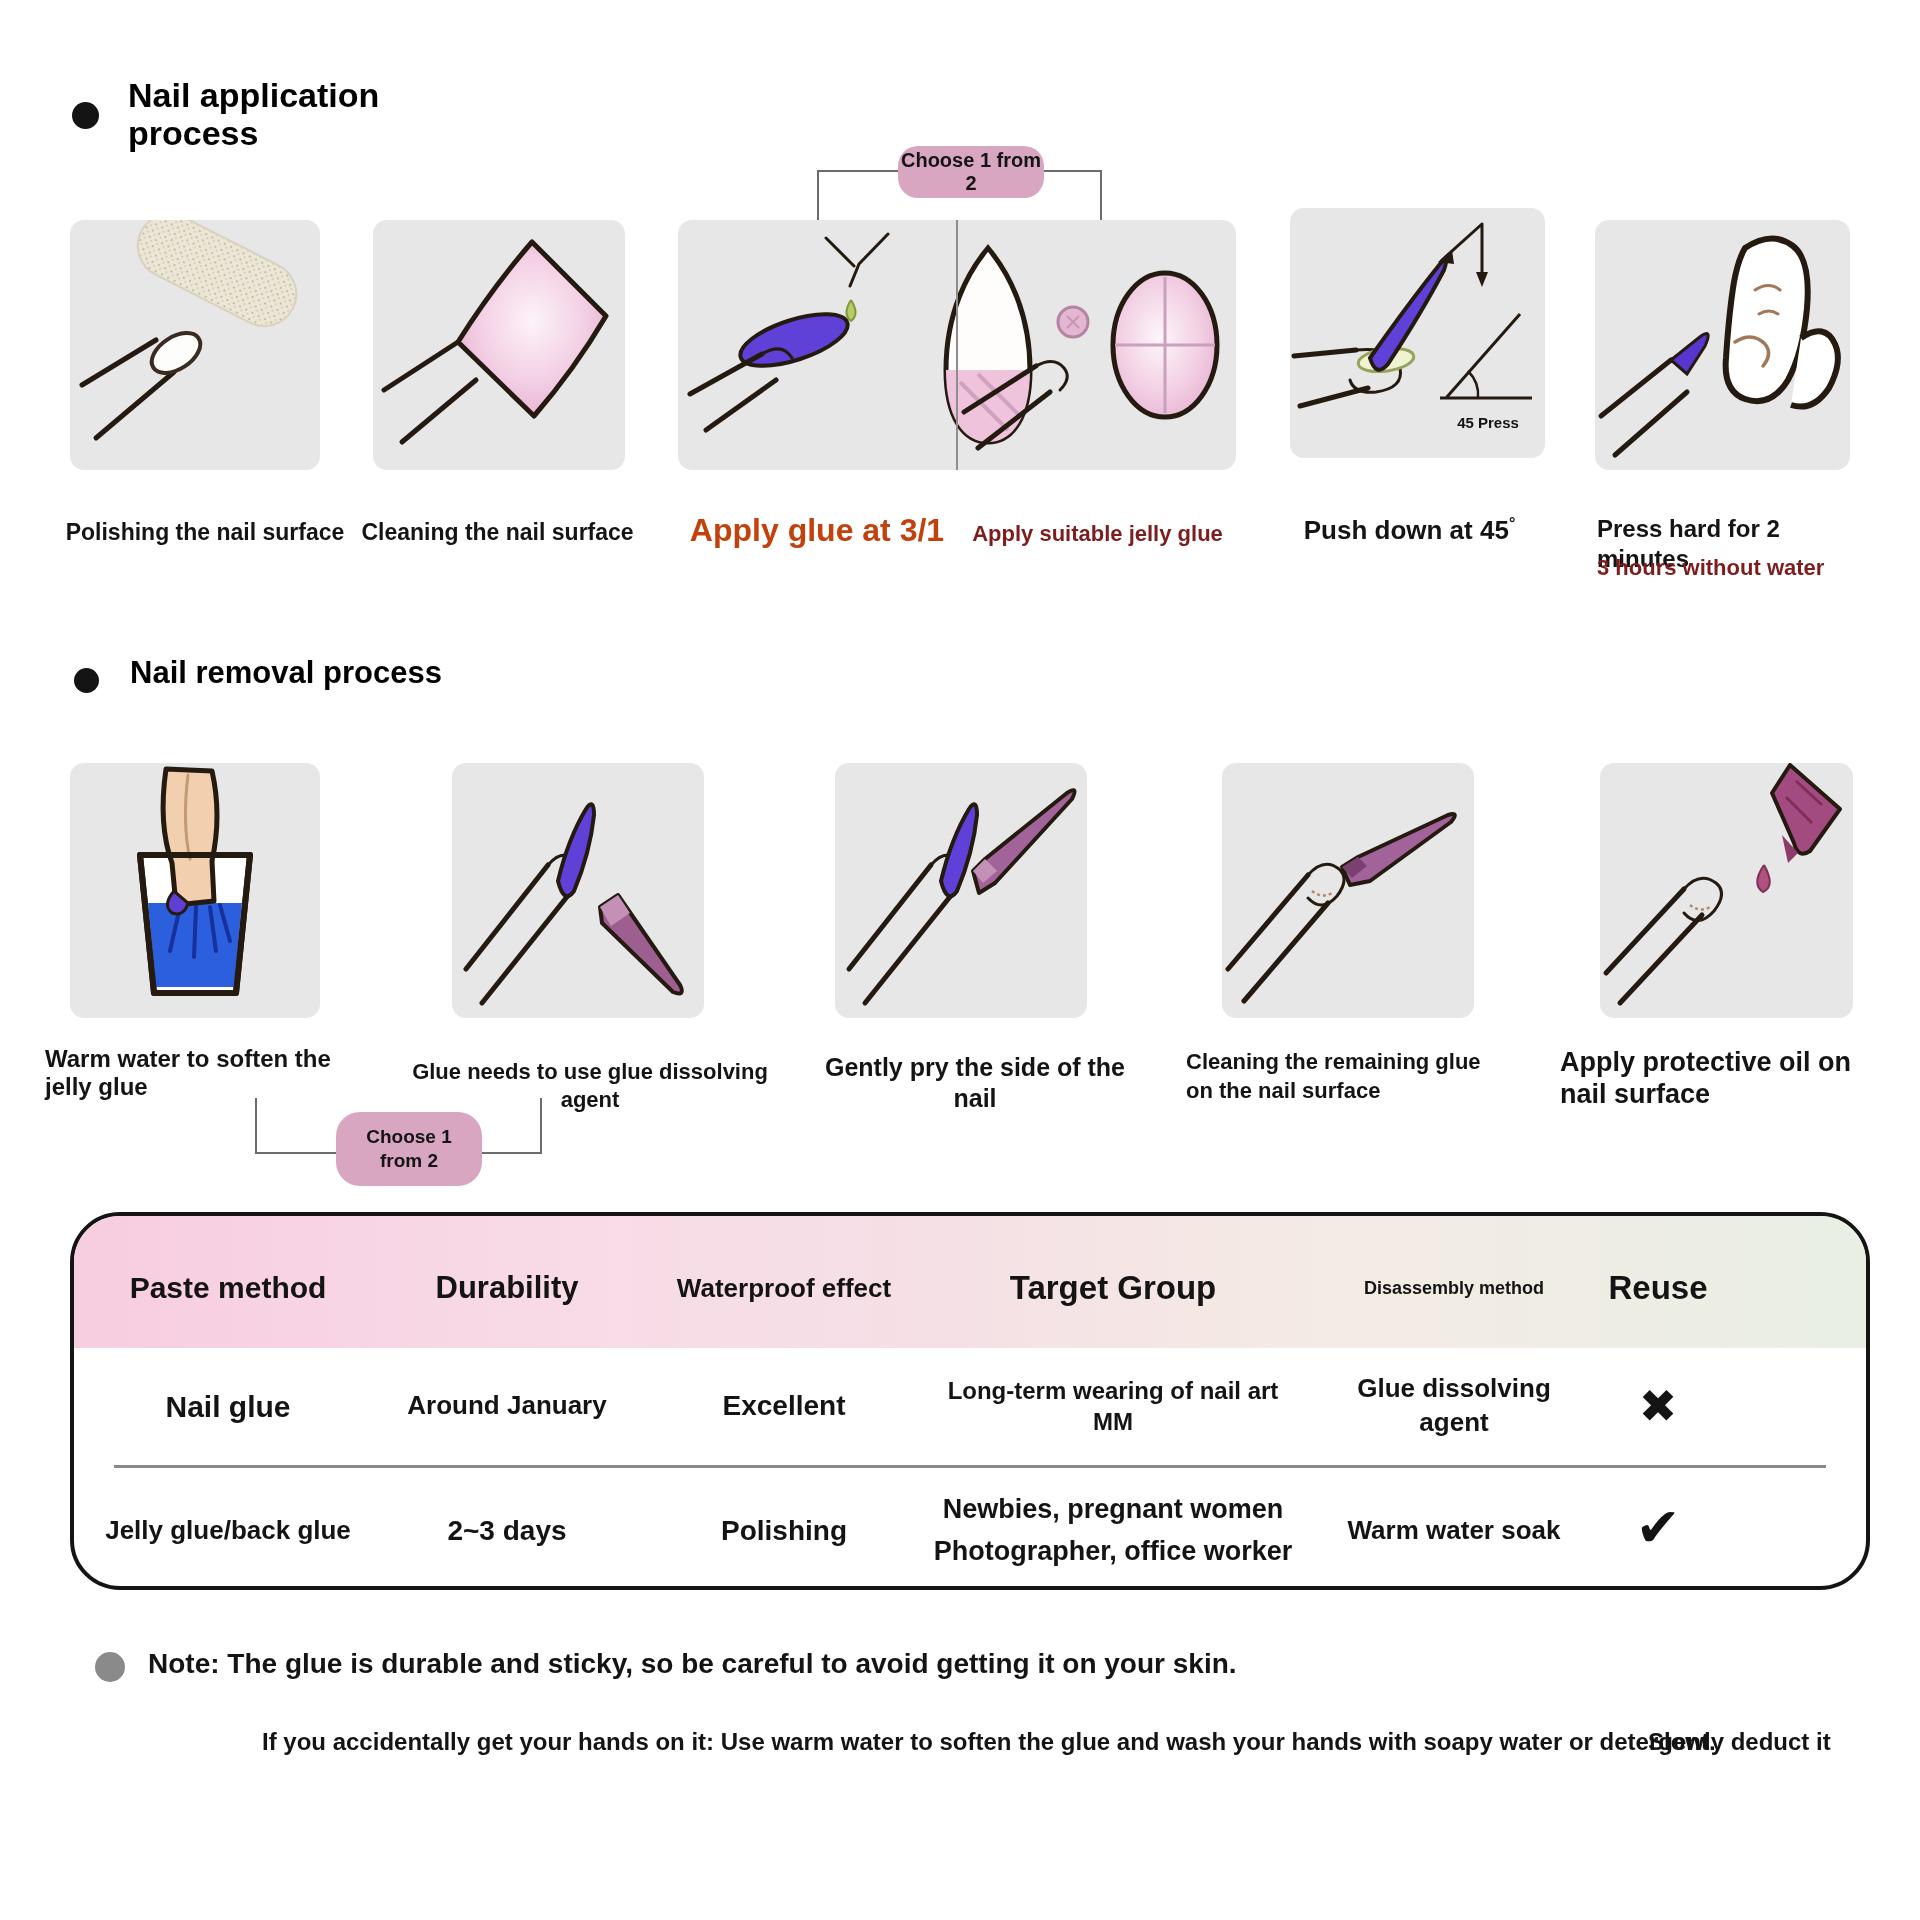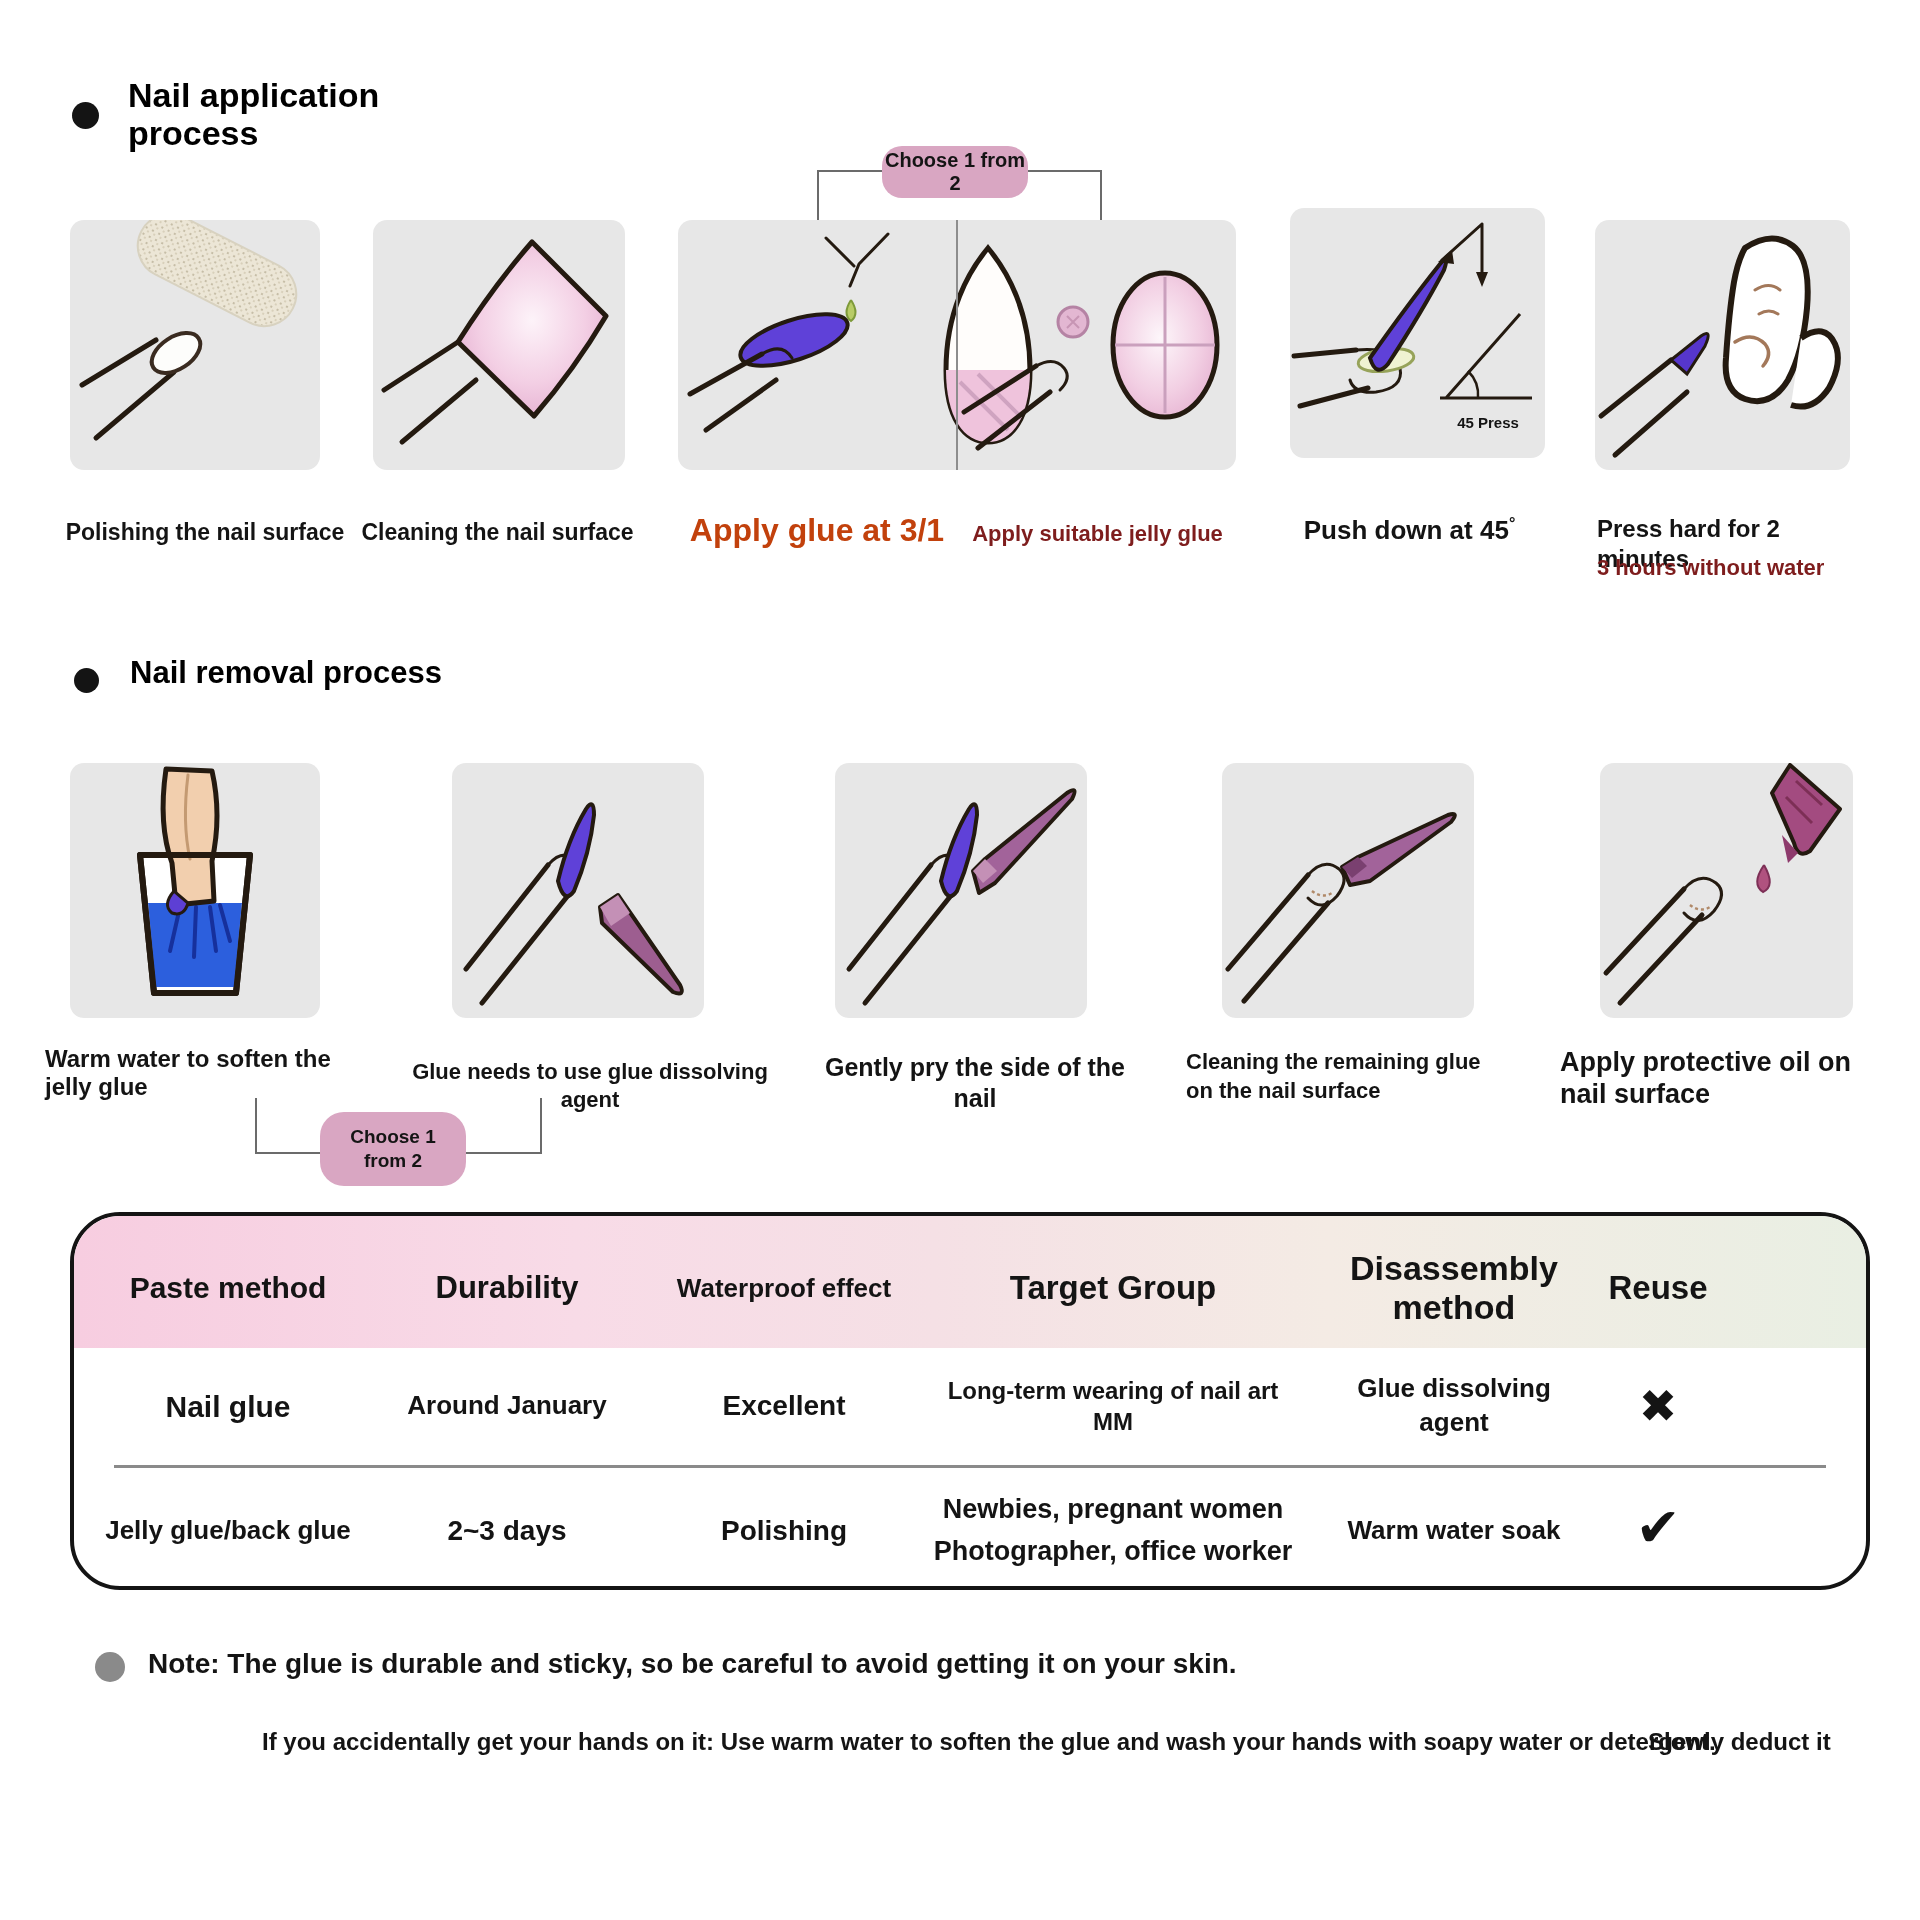--- a/index.html
+++ b/index.html
@@ -7,21 +7,21 @@
           font-family:"Liberation Sans","DejaVu Sans",sans-serif;color:#141414;}
   .abs{position:absolute;}
   .bullet{position:absolute;border-radius:50%;background:#141414;}
   .sec-title{position:absolute;font-weight:700;color:#000000;line-height:1.12;}
   .panel{position:absolute;background:#e7e7e7;border-radius:14px;}
   .panel svg{display:block;width:100%;height:100%;}
   .cap{position:absolute;font-weight:700;color:#141414;text-align:center;line-height:1.25;}
   .cap-red{color:#7e1d1d;}
   .cap-maroon{color:#c2410c;}
   .badge{position:absolute;background:#d9a6c2;border-radius:20px;display:flex;align-items:center;
-         justify-content:center;font-weight:700;color:#141414;text-align:center;z-index:3;}
+         justify-content:center;font-weight:700;color:#141414;text-align:center;z-index:3;margin-left:16px;}
   .braceline{position:absolute;background:#6b6b6b;z-index:1;}
   .press-note{position:absolute;font-weight:700;font-size:15px;color:#141414;text-align:center;}
   
   #cmp-table{position:absolute;left:70px;top:1212px;width:1800px;height:378px;background:#ffffff;
              border:4px solid #141414;border-radius:50px;overflow:hidden;box-sizing:border-box;}
   #cmp-head{position:absolute;left:0;top:0;width:100%;height:132px;
             background:linear-gradient(to right,#f7cde0 0%,#f8dbe7 28%,#f5e0e5 48%,#f4ebe4 70%,#e9efe3 100%);}
   .th{position:absolute;top:22px;height:100px;display:flex;align-items:center;justify-content:center;
       font-weight:700;color:#141414;text-align:center;}
   .td{position:absolute;display:flex;flex-direction:column;align-items:center;justify-content:center;
@@ -226,21 +226,21 @@
   <div class="braceline" style="left:255px;top:1152px;width:287px;height:2px;"></div>
   <div class="braceline" style="left:540px;top:1098px;width:2px;height:56px;"></div>
   <div class="badge" style="left:320px;top:1112px;width:146px;height:74px;font-size:19px;line-height:1.25;padding:0 22px;box-sizing:border-box;border-radius:24px;">Choose 1 from 2</div>
 
   <div id="cmp-table">
     <div id="cmp-head"></div>
     <div class="th" style="left:14px;width:280px;font-size:30px;">Paste method</div>
     <div class="th" style="left:313px;width:240px;font-size:31px;">Durability</div>
     <div class="th" style="left:580px;width:260px;font-size:26px;">Waterproof effect</div>
     <div class="th" style="left:859px;width:360px;font-size:33px;">Target Group</div>
-    <div class="th" style="left:1240px;width:280px;font-size:34px;text-align:center;">Disassembly method</div>
+    <div class="th" style="left:1240px;width:280px;font-size:18px;text-align:center;">Disassembly method</div>
     <div class="th" style="left:1514px;width:140px;font-size:33px;">Reuse</div>
 
     <div class="td" style="left:14px;top:150px;width:280px;height:80px;font-size:30px;">Nail glue</div>
     <div class="td" style="left:313px;top:150px;width:240px;height:80px;font-size:26px;">Around January</div>
     <div class="td" style="left:580px;top:150px;width:260px;height:80px;font-size:28px;">Excellent</div>
     <div class="td" style="left:859px;top:150px;width:360px;height:80px;font-size:24px;">Long-term wearing of nail art MM</div>
     <div class="td" style="left:1250px;top:140px;width:260px;height:100px;font-size:26px;">Glue dissolving agent</div>
     <div class="td mark" style="left:1514px;top:150px;width:140px;height:80px;">✖</div>
 
     <div class="row-div"></div>

